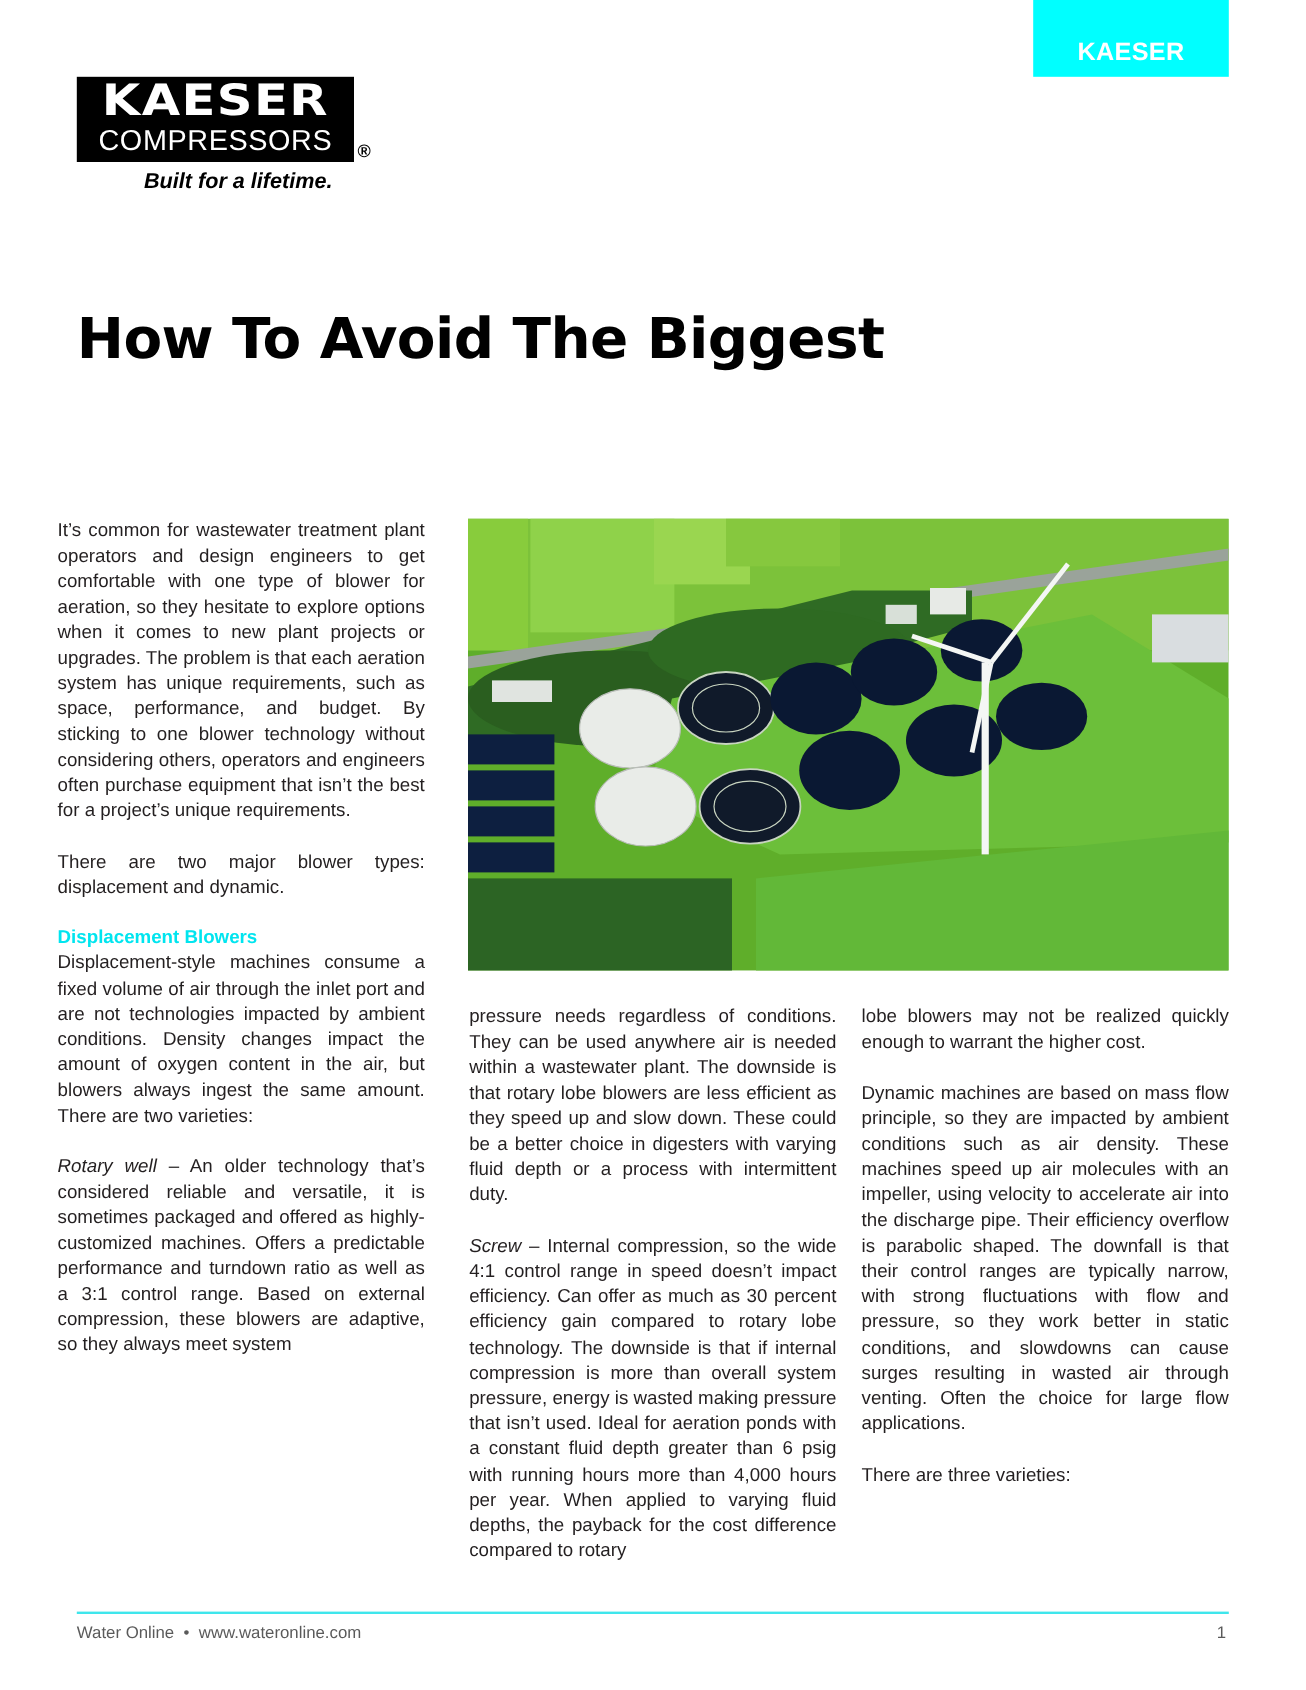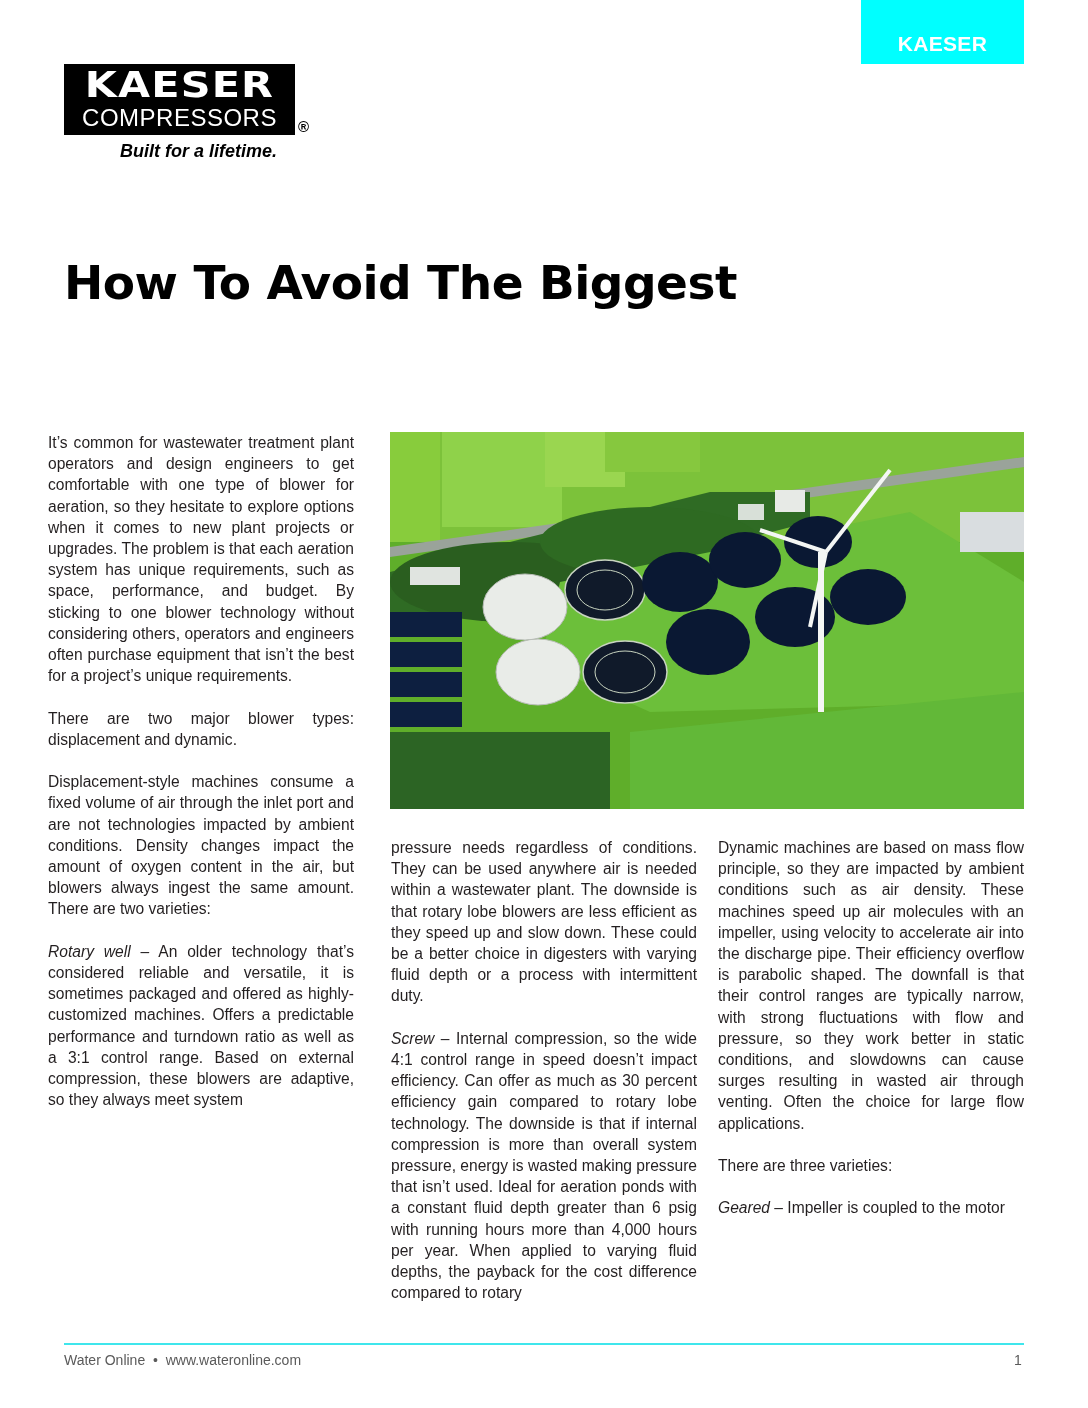--- a/index.html
+++ b/index.html
@@ -56,20 +56,21 @@
   <div class="logo-tag">Built for a lifetime.</div>
 </div>
 
 <h1 class="title">
   <span>How To Avoid The Biggest</span><br>
 </h1>
 
 <div class="col col1">
   <p>It’s common for wastewater treatment plant operators and design engineers to get comfortable with one type of blower for aeration, so they hesitate to explore options when it comes to new plant projects or upgrades. The problem is that each aeration system has unique requirements, such as space, performance, and budget. By sticking to one blower technology without considering others, operators and engineers often purchase equipment that isn’t the best for a project’s unique requirements.</p>
   <p>There are two major blower types: displacement and dynamic.</p>
+  <div class="subhead">Displacement Blowers</div>
   <p>Displacement-style machines consume a fixed volume of air through the inlet port and are not technologies impacted by ambient conditions. Density changes impact the amount of oxygen content in the air, but blowers always ingest the same amount. There are two varieties:</p>
   <p class="tight"><span class="em">Rotary well</span><span> – An older technology that’s considered reliable and versatile, it is sometimes packaged and offered as highly-customized machines. Offers a predictable performance and turndown ratio as well as a 3:1 control range. Based on external compression, these blowers are adaptive, so they always meet system</span></p>
 </div>
 
 <div class="photo">
   <svg width="634" height="377" viewBox="0 0 634 377" xmlns="http://www.w3.org/2000/svg">
     <rect width="634" height="377" fill="#5fae2a"></rect>
 
     <rect x="0" y="0" width="634" height="110" fill="#7cc23a"></rect>
     <rect x="0" y="0" width="50" height="110" fill="#88cc3c"></rect>
@@ -119,23 +120,23 @@
     <line x1="436" y1="120" x2="420" y2="195" stroke="#f4f6f4" stroke-width="4"></line>
   </svg>
 </div>
 
 <div class="col col2">
   <p>pressure needs regardless of conditions. They can be used anywhere air is needed within a wastewater plant. The downside is that rotary lobe blowers are less efficient as they speed up and slow down. These could be a better choice in digesters with varying fluid depth or a process with intermittent duty.</p>
   <p class="tight"><span class="em">Screw</span><span> – Internal compression, so the wide 4:1 control range in speed doesn’t impact efficiency. Can offer as much as 30 percent efficiency gain compared to rotary lobe technology. The downside is that if internal compression is more than overall system pressure, energy is wasted making pressure that isn’t used. Ideal for aeration ponds with a constant fluid depth greater than 6 psig with running hours more than 4,000 hours per year. When applied to varying fluid depths, the payback for the cost difference compared to rotary</span></p>
 </div>
 
 <div class="col col3">
+  <p>lobe blowers may not be realized quickly enough to warrant the higher cost.</p>
   <p>Dynamic machines are based on mass flow principle, so they are impacted by ambient conditions such as air density. These machines speed up air molecules with an impeller, using velocity to accelerate air into the discharge pipe. Their efficiency overflow is parabolic shaped. The downfall is that their control ranges are typically narrow, with strong fluctuations with flow and pressure, so they work better in static conditions, and slowdowns can cause surges resulting in wasted air through venting. Often the choice for large flow applications.</p>
   <p>There are three varieties:</p>
-  <p class="tight"><span class="em">Geared</span><span> – Impeller is coupled to the motor</span></p>
 </div>
 
 <div class="footer-rule"></div>
 <div class="footer-left">
   <span>Water Online</span>
   &nbsp;<span>•</span>&nbsp;
   <span>www.wateronline.com</span>
 </div>
 <div class="footer-page">1</div>
 

